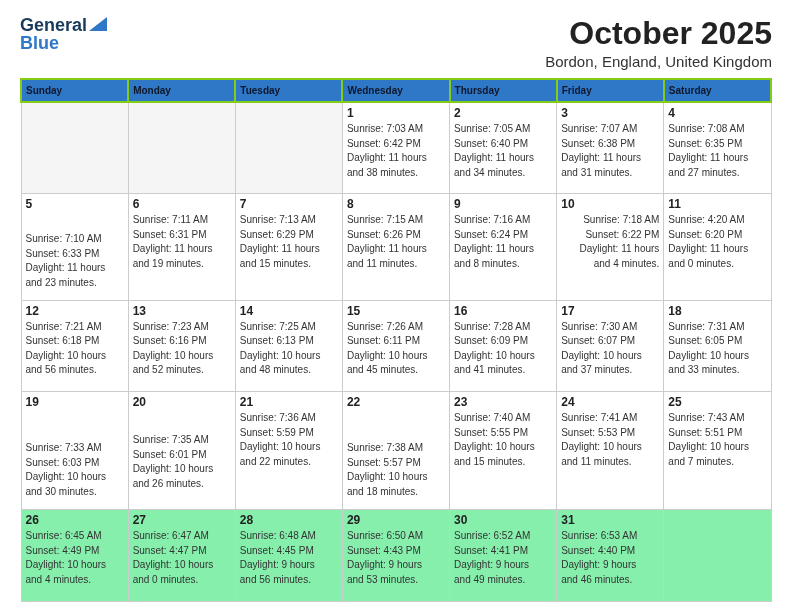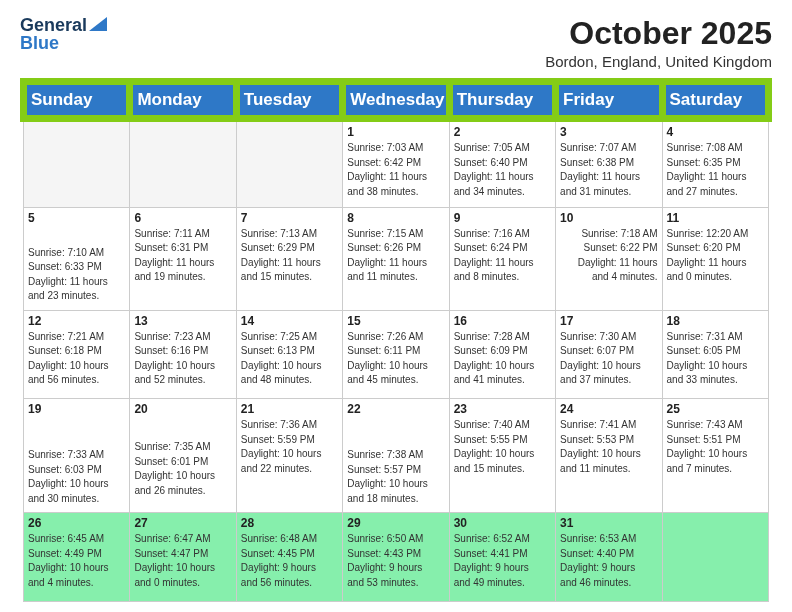--- a/index.html
+++ b/index.html
@@ -52,25 +52,25 @@
     }
     .calendar {
       flex: 1;
       border: 1px solid #ccc;
       border-collapse: collapse;
       width: 100%;
       table-layout: fixed;
     }
     .calendar thead tr th {
       background: #2e78c7;
-      color: #ffffff;
-      font-size: 17px;
+      color: #0f172a;
+      font-size: 10px;
       font-weight: bold;
       padding: 5px 4px;
-      border: 7px solid #84cc16;
+      border: 2px solid #84cc16;
       text-align: left;
     }
     .calendar tbody tr td {
       border: 1px solid #ccc;
       vertical-align: top;
       padding: 3px 4px;
       font-size: 9.5px;
       color: #222;
       height: 86px;
     }
@@ -196,21 +196,21 @@
           </td>
           <td>
             <span class="day-num">10</span>
             <div class="day-info" style="white-space: pre-line; text-align: right;">Sunrise: 7:18 AM
 Sunset: 6:22 PM
 Daylight: 11 hours
 and 4 minutes.</div>
           </td>
           <td>
             <span class="day-num">11</span>
-            <div class="day-info" style="white-space: pre-line;">Sunrise: 12:20 AM
+            <div class="day-info" style="white-space: pre-line;">Sunrise: 4:20 AM
 Sunset: 6:20 PM
 Daylight: 11 hours
 and 0 minutes.</div>
           </td>
         </tr>
         <tr>
           <td>
             <span class="day-num">12</span>
             <div class="day-info" style="white-space: pre-line;">Sunrise: 7:21 AM
 Sunset: 6:18 PM

